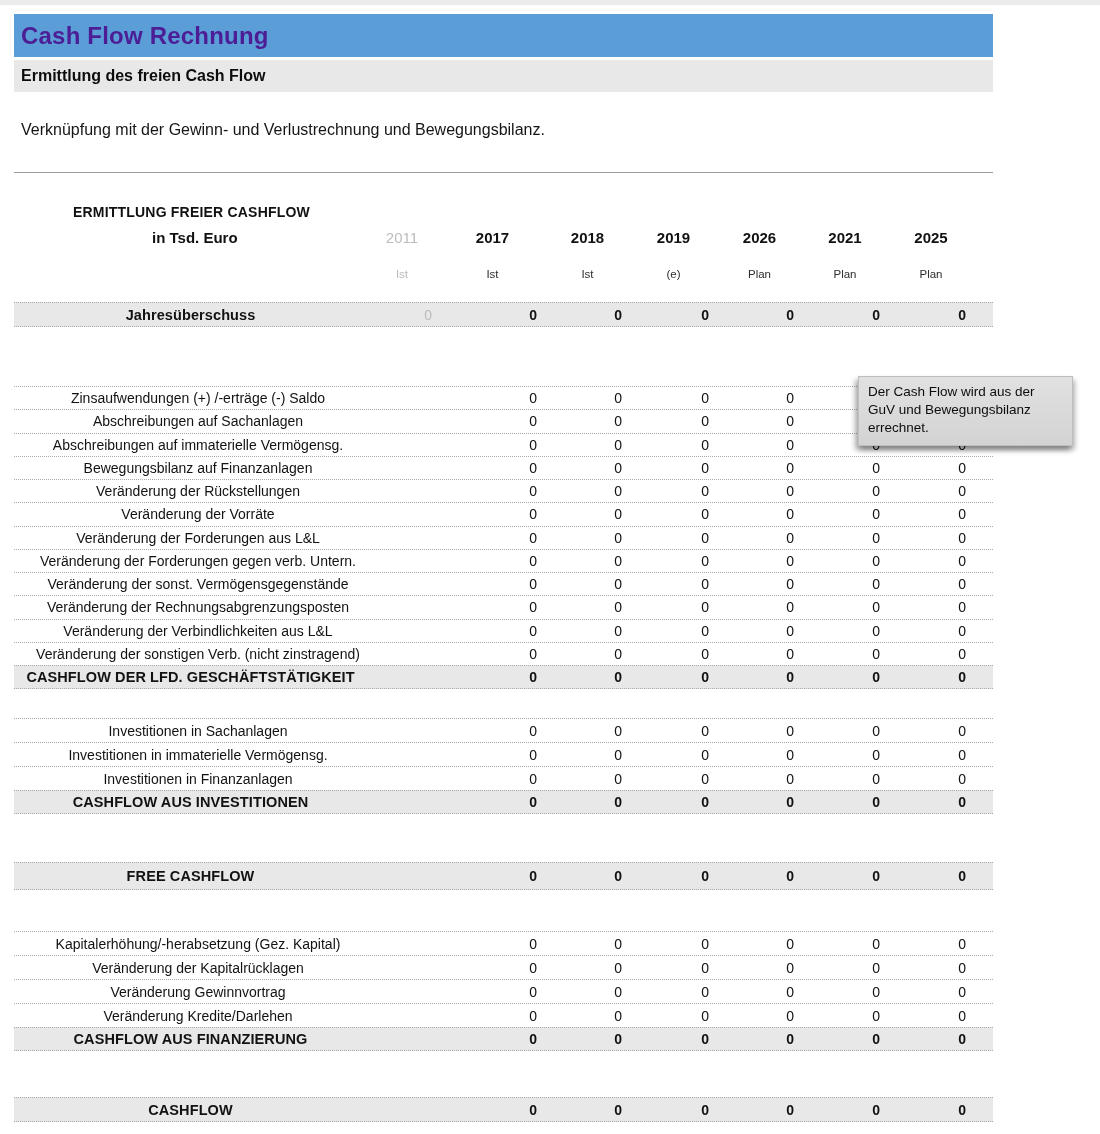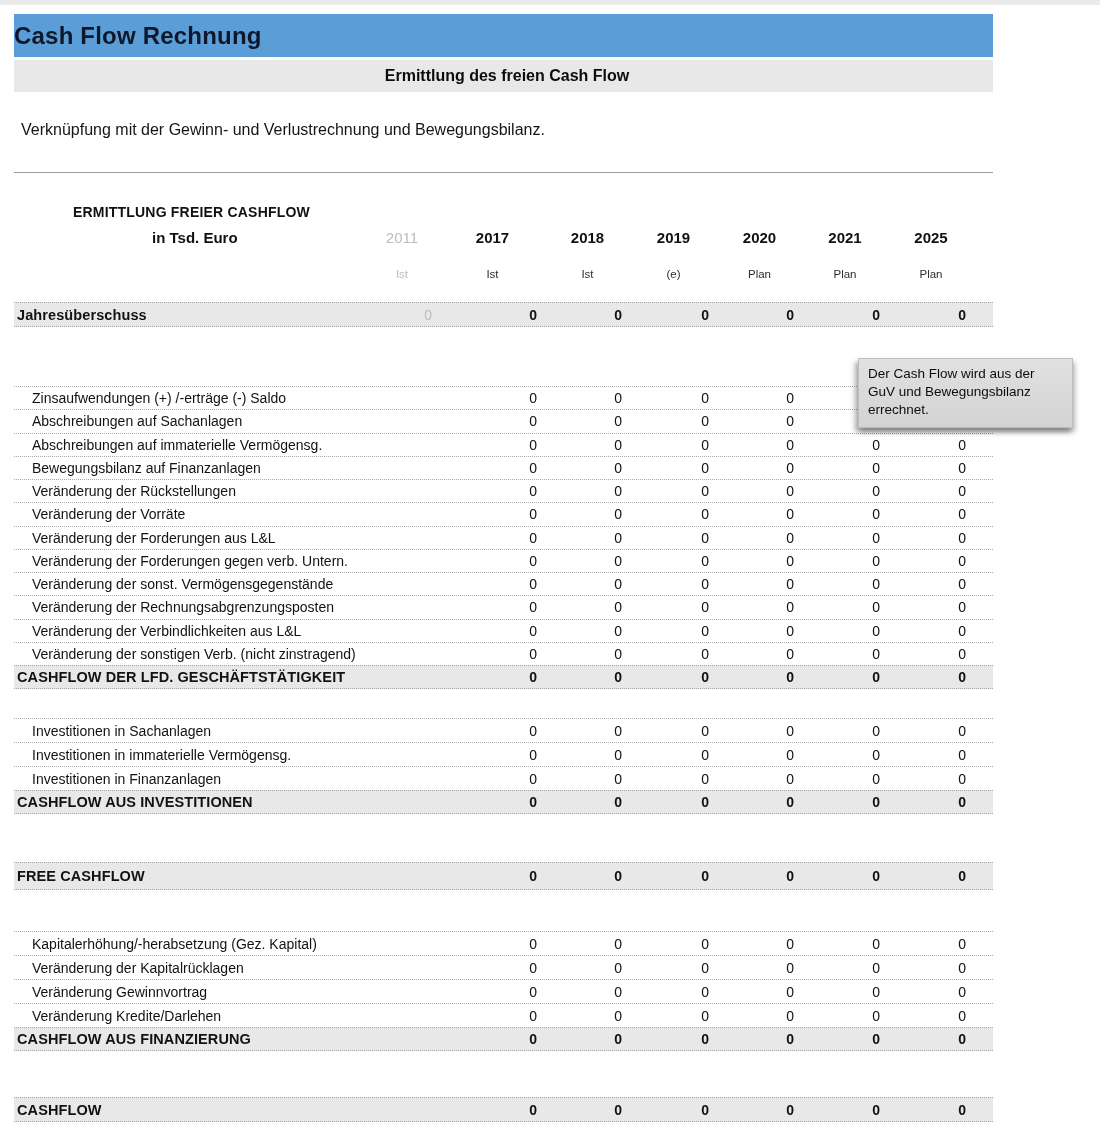--- a/index.html
+++ b/index.html
@@ -10,28 +10,27 @@
   }
   html,body{margin:0;padding:0;}
   body{
     width:1100px;height:1134px;position:relative;background:#ffffff;
     font-family:"Liberation Sans","DejaVu Sans",sans-serif;color:#111;
     overflow:hidden;
   }
   .top-strip{position:absolute;left:0;top:0;width:1100px;height:5px;background:#ebebeb;}
   .title-bar{
     position:absolute;left:14px;top:14px;width:979px;height:43px;background:var(--blue);
-    color:#0f172a;font-size:24px;font-weight:bold;line-height:43px;padding-left:0;
+    color:#4c1d95;font-size:24px;font-weight:bold;line-height:43px;padding-left:7px;
     box-sizing:border-box;letter-spacing:.2px;
   }
   .subtitle-bar{
     position:absolute;left:14px;top:60px;width:979px;height:32px;background:var(--band);
     color:#0c0c0c;font-size:16px;font-weight:bold;line-height:32px;padding-left:7px;
     box-sizing:border-box;
-    text-align:center;
   }
   .note{position:absolute;left:21px;top:121px;font-size:16px;color:#151515;}
   .rule{position:absolute;left:14px;top:172px;width:979px;height:0;border-top:1px solid #9c9c9c;}
 
   .hdr-title{position:absolute;left:73px;top:204px;font-size:14px;font-weight:bold;letter-spacing:.2px;}
 
   .grid{
     display:grid;
     grid-template-columns:350px 76px 105px 85px 87px 85px 86px 86px 19px;
     box-sizing:border-box;align-items:center;
@@ -40,37 +39,37 @@
   .year-row .unit{font-size:15px;font-weight:bold;padding-left:138px;}
   .year-row .hcell{text-align:center;font-size:15px;font-weight:bold;}
   .type-row{position:absolute;left:14px;top:266px;width:979px;height:15px;}
   .type-row .tcell{text-align:center;font-size:11.5px;color:#2e2e2e;}
 
   .sec{position:absolute;left:14px;width:979px;}
   #sec0{top:302px;} #sec1{top:386px;} #sec2{top:718px;}
   #sec3{top:862px;} #sec4{top:931px;} #sec5{top:1097px;}
 
   .row{box-sizing:border-box;}
-  .row .lbl{font-size:14px;color:#121212;padding-left:18px;white-space:nowrap;}
+  .row .lbl{font-size:14px;color:#121212;padding-left:18px;white-space:nowrap;text-align:center;}
   .row .val{text-align:right;padding-right:8px;font-size:14px;white-space:nowrap;}
   .row.item{height:23.25px;border-top:1px dotted var(--dot);}
   #sec2 .row.item,#sec4 .row.item{height:24px;}
   .row.total{
     background:var(--band);height:24px;
     border-top:1px dotted var(--dot);border-bottom:1px dotted var(--dot);
   }
   #sec0 .row.total{height:25px;}
   #sec3 .row.total{height:28px;}
   #sec5 .row.total{height:25px;}
   .row.total .lbl{font-weight:bold;padding-left:3px;font-size:14.5px;letter-spacing:.1px;}
   .row.total .val{font-weight:bold;font-size:14px;}
   .muted{color:var(--muted) !important;font-weight:normal !important;}
 
   .tooltip{
-    position:absolute;left:858px;top:358px;width:215px;box-sizing:border-box;
+    position:absolute;left:858px;top:376px;width:215px;box-sizing:border-box;
     background:linear-gradient(180deg,#e1e1e1 0%,#d3d3d3 100%);
     border:1px solid #bdbdbd;
     box-shadow:-3px 4px 5px rgba(0,0,0,.30), 2px 4px 5px rgba(0,0,0,.28);
     padding:6px 9px 8px 9px;font-size:13.5px;line-height:18px;color:#0d0d0d;z-index:5;
   }
 </style>
 </head>
 <body>
 
 <div class="top-strip"></div>
@@ -88,21 +87,21 @@
 <div class="rule"></div>
 
 <div class="hdr-title">ERMITTLUNG FREIER CASHFLOW</div>
 
 <div class="grid year-row">
   <div class="unit">in Tsd. Euro</div>
 <div class="hcell muted">2011</div>
     <div class="hcell">2017</div>
     <div class="hcell">2018</div>
     <div class="hcell">2019</div>
-    <div class="hcell">2020</div>
+    <div class="hcell">2026</div>
     <div class="hcell">2021</div>
     <div class="hcell">2025</div>
   </div>
 
 <div class="grid type-row">
   <div></div>
 <div class="tcell muted">Ist</div>
     <div class="tcell">Ist</div>
     <div class="tcell">Ist</div>
     <div class="tcell">(e)</div>

